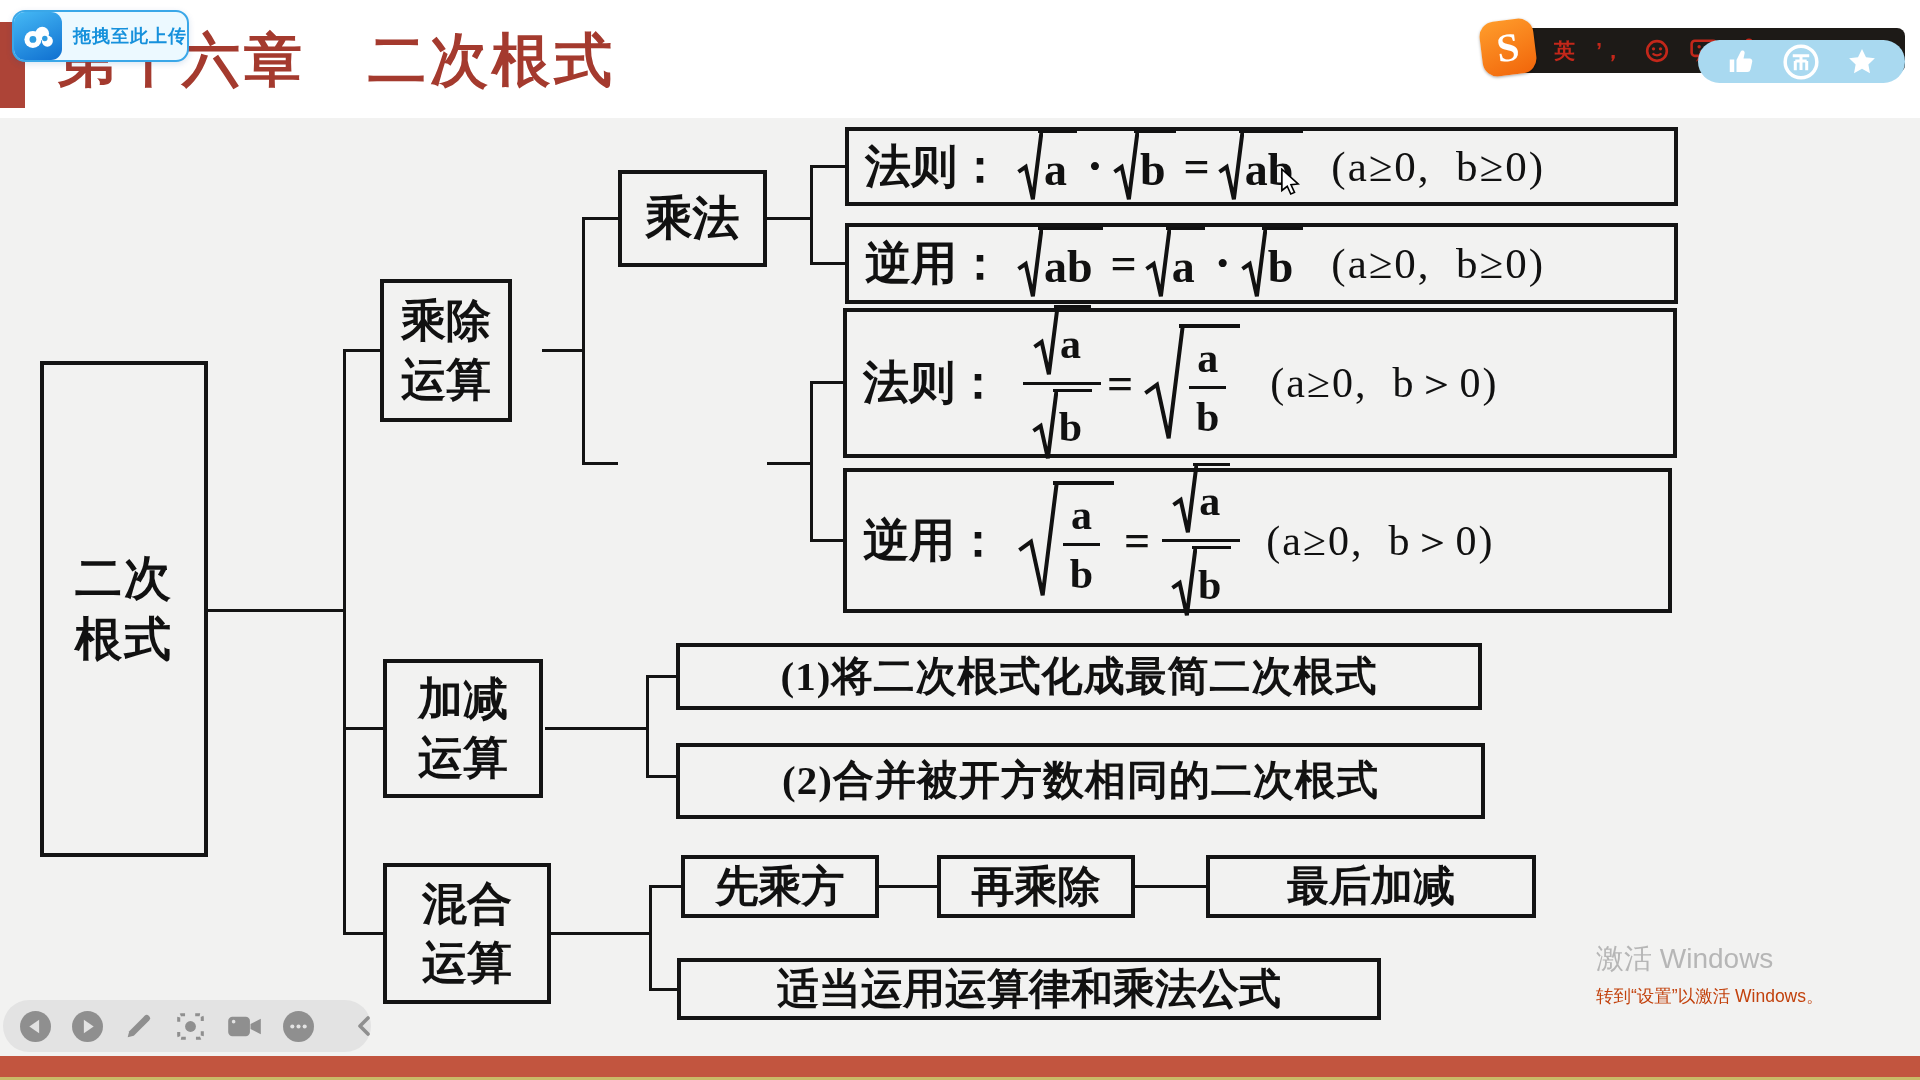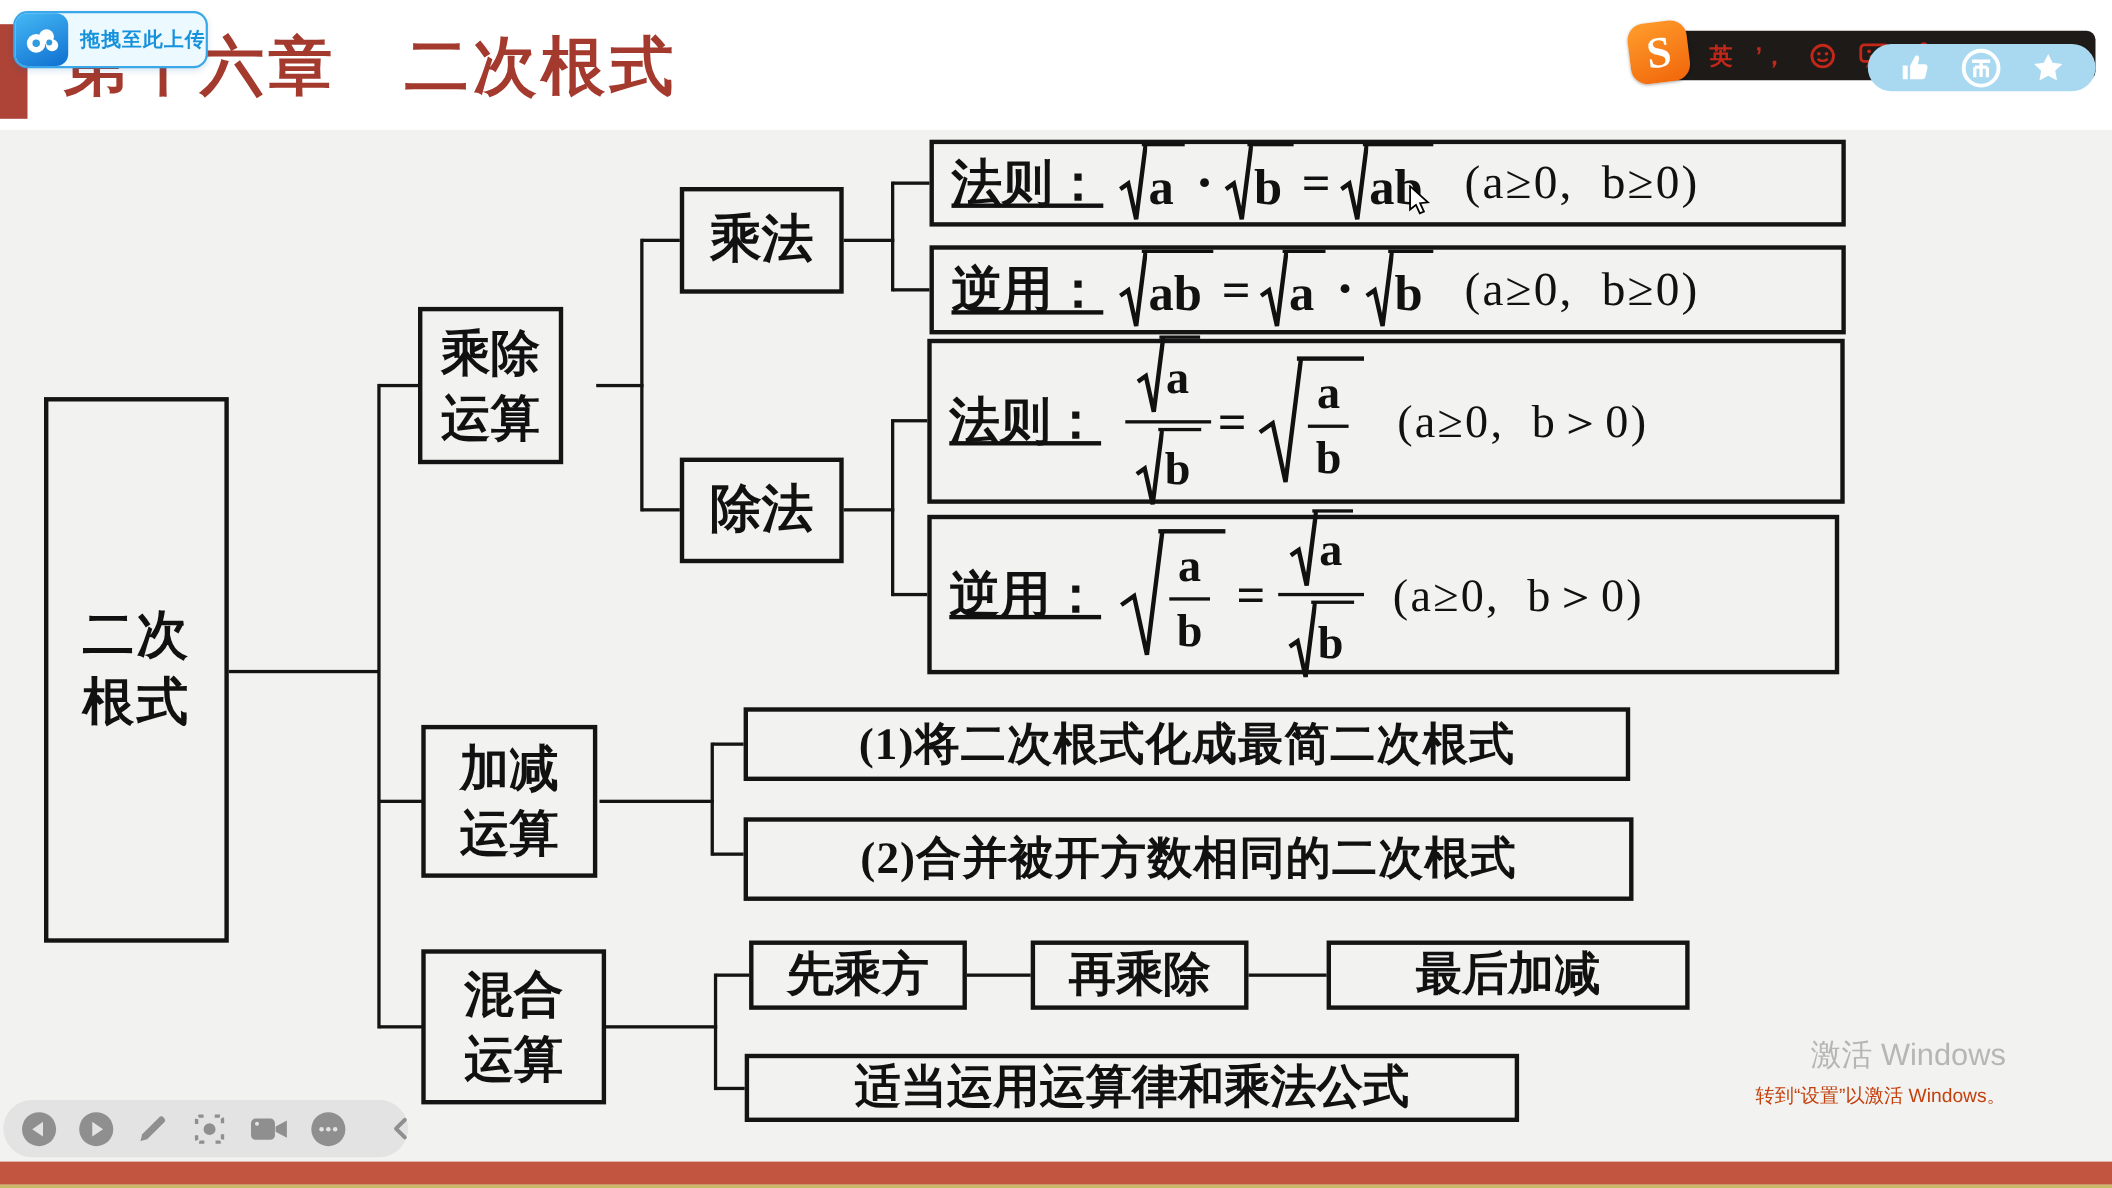--- a/index.html
+++ b/index.html
@@ -14,40 +14,40 @@
   
   .ime-bar{position:absolute;left:1496px;top:28px;width:409px;height:45px;background:#1d1a17;border-radius:8px;display:flex;align-items:center;gap:21px;padding-left:58px;box-sizing:border-box;}
   .ime-red{color:#c3271a;font-weight:700;}
   .s-logo{position:absolute;left:1481px;top:20px;width:54px;height:55px;background:linear-gradient(160deg,#ff9d2c,#f1650a);border-radius:15px;transform:rotate(-7deg);display:flex;align-items:center;justify-content:center;font-size:40px;font-weight:900;color:#fff;font-family:"Liberation Serif",serif;box-shadow:0 1px 3px rgba(0,0,0,.35);}
   
   .bili-pill{position:absolute;left:1698px;top:40px;width:207px;height:43px;background:#a9d9f0;border-radius:22px;display:flex;align-items:center;justify-content:space-around;padding:0 14px;box-sizing:border-box;}
   
   .dbox{position:absolute;border:4px solid #141414;box-sizing:border-box;display:flex;align-items:center;justify-content:center;text-align:center;font-family:"Liberation Serif","DejaVu Serif",serif;font-weight:700;color:#111;white-space:pre-line;line-height:1.3;}
   .hline,.vline{position:absolute;background:#141414;}
   .fbox{position:absolute;border:4px solid #141414;box-sizing:border-box;display:flex;align-items:center;padding-left:16px;font-family:"Liberation Serif","DejaVu Serif",serif;color:#111;}
-  .flabel{font-size:46px;font-weight:700;margin-right:12px;white-space:nowrap;text-decoration:underline;}
+  .flabel{font-size:46px;font-weight:700;margin-right:12px;white-space:nowrap;}
   .fletter{font-size:46px;font-weight:600;}
   .fop{font-size:34px;margin:0 10px;align-self:center;}
   .feq{font-size:46px;margin:0 6px;font-weight:600;}
   .fcond{font-size:43px;margin-left:26px;letter-spacing:2px;font-weight:400;white-space:pre;}
   .sqrt{display:inline-flex;align-items:stretch;margin:0 2px;}
   .sqrt .rs{width:26px;margin-right:-5px;flex:none;height:auto;align-self:stretch;}
   .sqrt .vin{border-top:3.5px solid #111;padding:2px 10px 0 6px;display:inline-flex;align-items:center;}
   .bigsqrt{display:inline-flex;align-items:stretch;margin:0 4px;}
   .bigsqrt .rs{width:42px;margin-right:-6px;flex:none;height:auto;align-self:stretch;}
   .bigsqrt .vin{border-top:4px solid #111;padding:6px 14px 2px 10px;display:inline-flex;align-items:center;}
   .frac{display:inline-flex;flex-direction:column;align-items:center;font-size:42px;font-weight:600;}
   .frac .num{border-bottom:3.5px solid #111;padding:0 8px 4px;display:inline-flex;justify-content:center;}
   .frac .den{padding-top:4px;display:inline-flex;justify-content:center;}
   
   .controls-pill{position:absolute;left:3px;top:1000px;width:368px;height:52px;background:#e3e3e3;border-radius:28px;display:flex;align-items:center;gap:19px;padding:0 16px;box-sizing:border-box;}
   .ctl{display:flex;align-items:center;justify-content:center;}
   .ctl-sep{width:2px;height:26px;background:#c6c6c6;}
   
-  .watermark{position:absolute;left:1596px;top:940px;color:#b6b6b6;text-align:right;}
+  .watermark{position:absolute;left:1596px;top:940px;color:#b6b6b6;}
   .wm1{font-size:28px;}
   .wm2{font-size:17.5px;margin-top:6px;color:#c2410c;}
   .bottombar{position:absolute;left:0;top:1056px;width:1920px;height:21px;background:#c2553f;}
   .bottomstrip{position:absolute;left:0;top:1077px;width:1920px;height:3px;background:#c9ba67;}
   .cursor{position:absolute;left:1278px;top:168px;}
 </style>
 </head>
 <body>
 
 <svg width="0" height="0" style="position:absolute">
@@ -127,21 +127,20 @@
           <path d="M12 1.6l3.2 6.5 7.1.9-5.2 4.9 1.3 7-6.4-3.5-6.4 3.5 1.3-7L1.7 9l7.1-.9z" fill="#fff"></path>
         </svg>
     </span>
   </div>
 
   <div class="dbox" style="left:40px;top:361px;width:168px;height:496px;font-size:47px;letter-spacing:2px">二次
 根式</div>
   <div class="dbox" style="left:380px;top:279px;width:132px;height:143px;font-size:45px">乘除
 运算</div>
   <div class="dbox" style="left:618px;top:170px;width:149px;height:97px;font-size:47px">乘法</div>
-  <div class="dbox" style="left:618px;top:416px;width:149px;height:96px;font-size:47px">除法</div>
   <div class="dbox" style="left:383px;top:659px;width:160px;height:139px;font-size:45px">加减
 运算</div>
   <div class="dbox" style="left:383px;top:863px;width:168px;height:141px;font-size:45px">混合
 运算</div>
 
   <div class="fbox" style="left:845px;top:127px;width:833px;height:79px">
     <span class="flabel">法则：</span>
     <span class="sqrt">
         <svg class="rs" viewBox="0 0 36 100" preserveAspectRatio="none">
           <use href="#radsign"></use>

